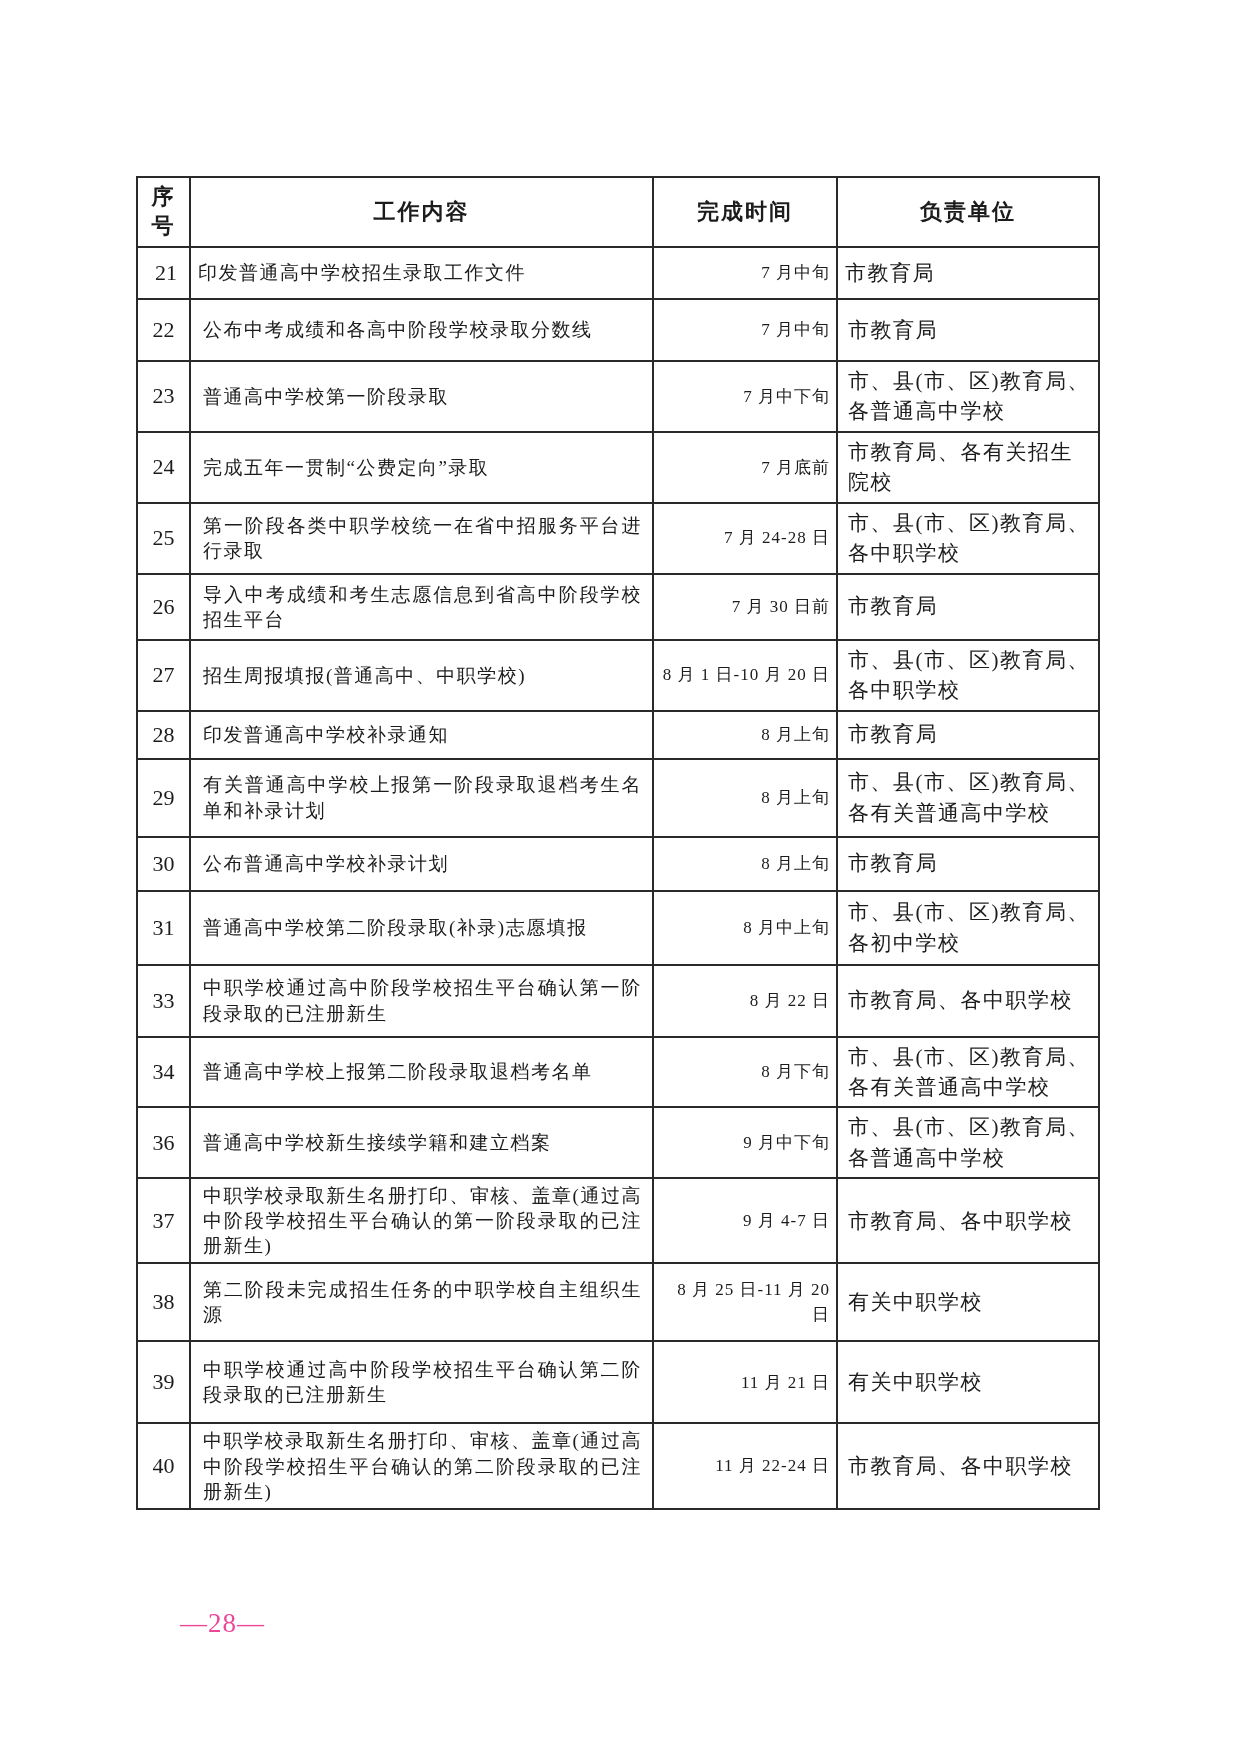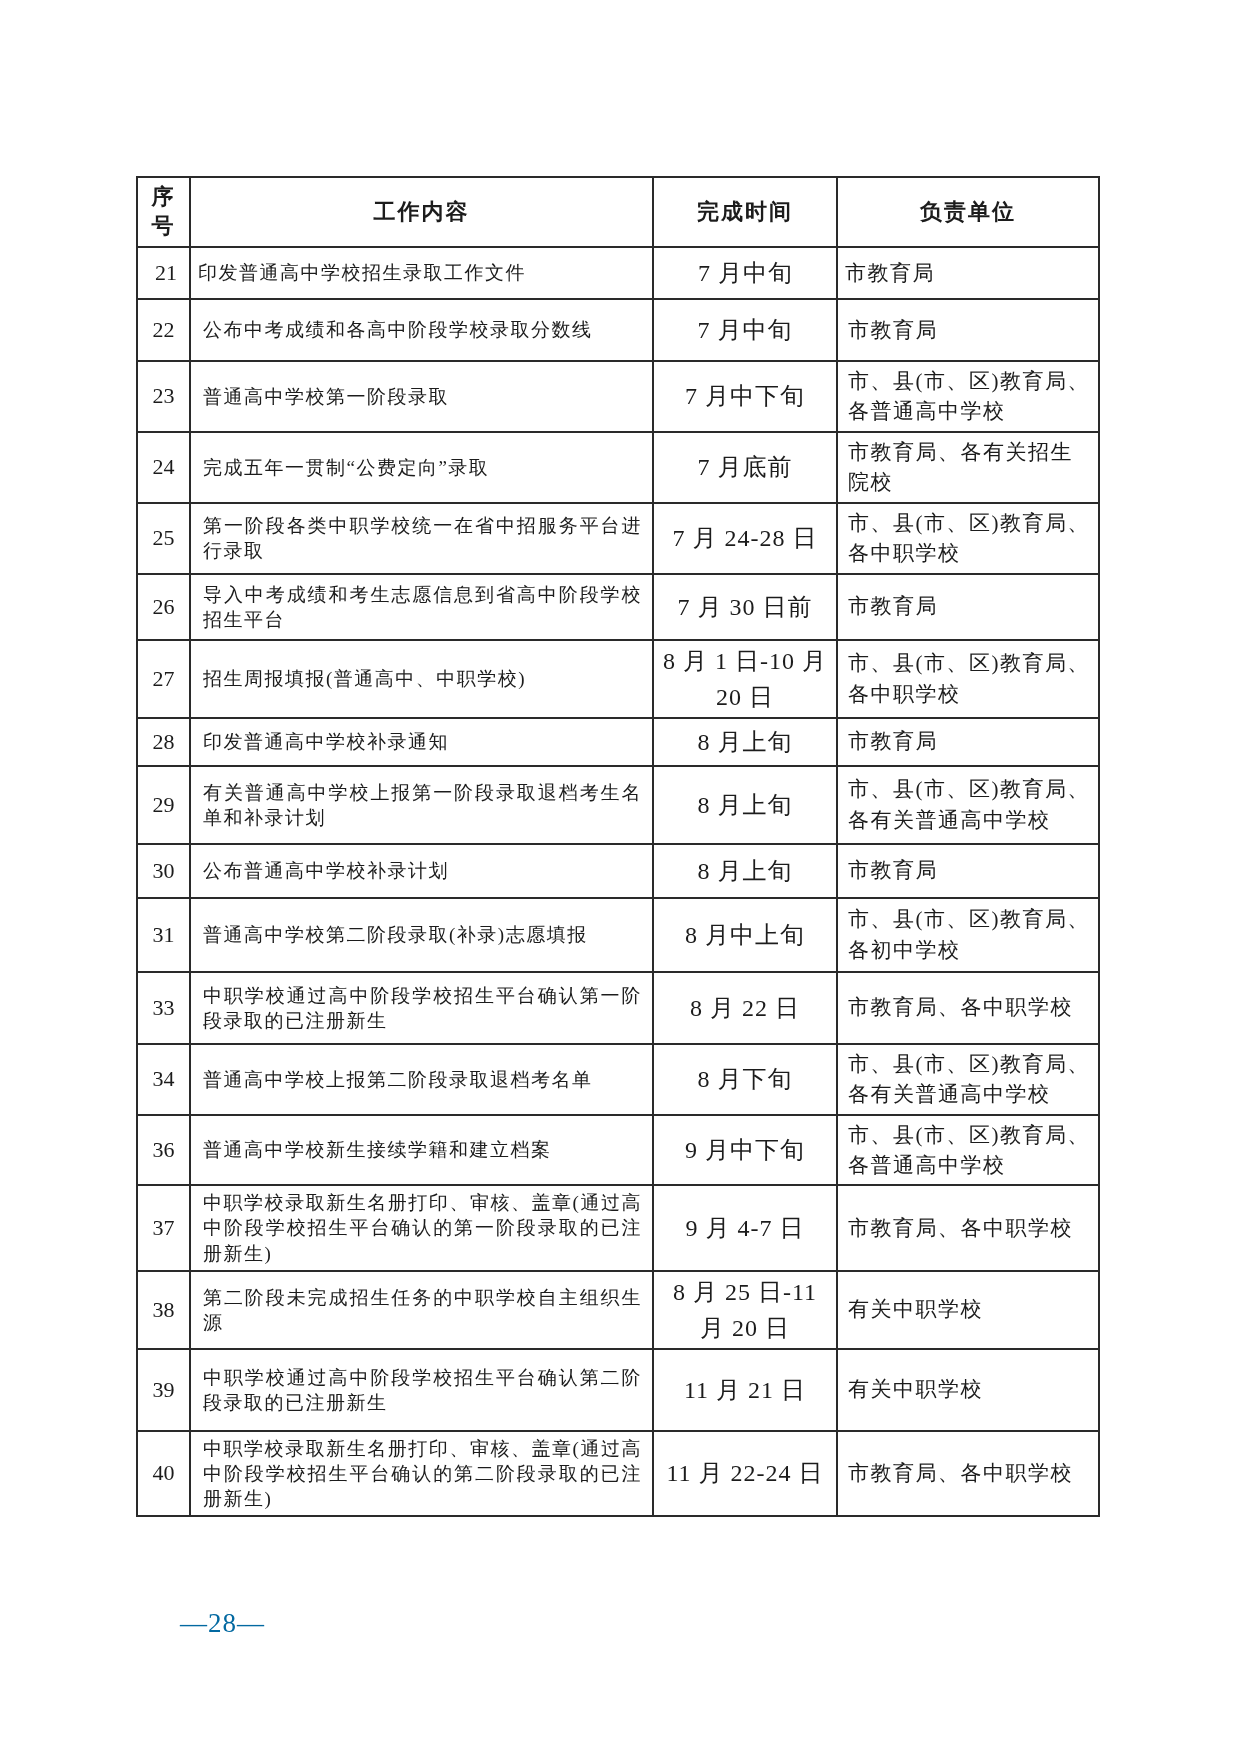--- a/index.html
+++ b/index.html
@@ -51,22 +51,22 @@
   }
   td.c-task {
     font-size: 19px;
     text-align: justify;
     text-justify: inter-character;
     letter-spacing: 1.5px;
     line-height: 1.32;
     padding: 4px 10px 4px 12px;
   }
   td.c-time {
-    font-size: 24px;
-    text-align: center;
+    font-size: 17px;
+    text-align: right;
     letter-spacing: 1px;
     line-height: 1.5;
     padding: 2px 6px;
   }
   td.c-owner {
     font-size: 21px;
     text-align: left;
     letter-spacing: 1.5px;
     line-height: 1.45;
     padding: 4px 6px 4px 10px;
@@ -91,21 +91,21 @@
   tbody tr:nth-child(17) td { height: 72px; }
   tbody tr:nth-child(18) td { height: 60px; }
   tbody tr:nth-child(19) td { height: 58px; }
   tbody tr:nth-child(20) td { height: 78px; border-radius: 8px; }
   .page-number {
     position: absolute;
     left: 180px;
     top: 1608px;
     font-size: 27px;
     letter-spacing: 1px;
-    color: #0369a1;
+    color: #ec4899;
     font-family: "Liberation Serif", "DejaVu Serif", serif;
   }
 </style>
 </head>
 <body>
 
 <div class="page">
 
   <table class="schedule">
     <thead>

